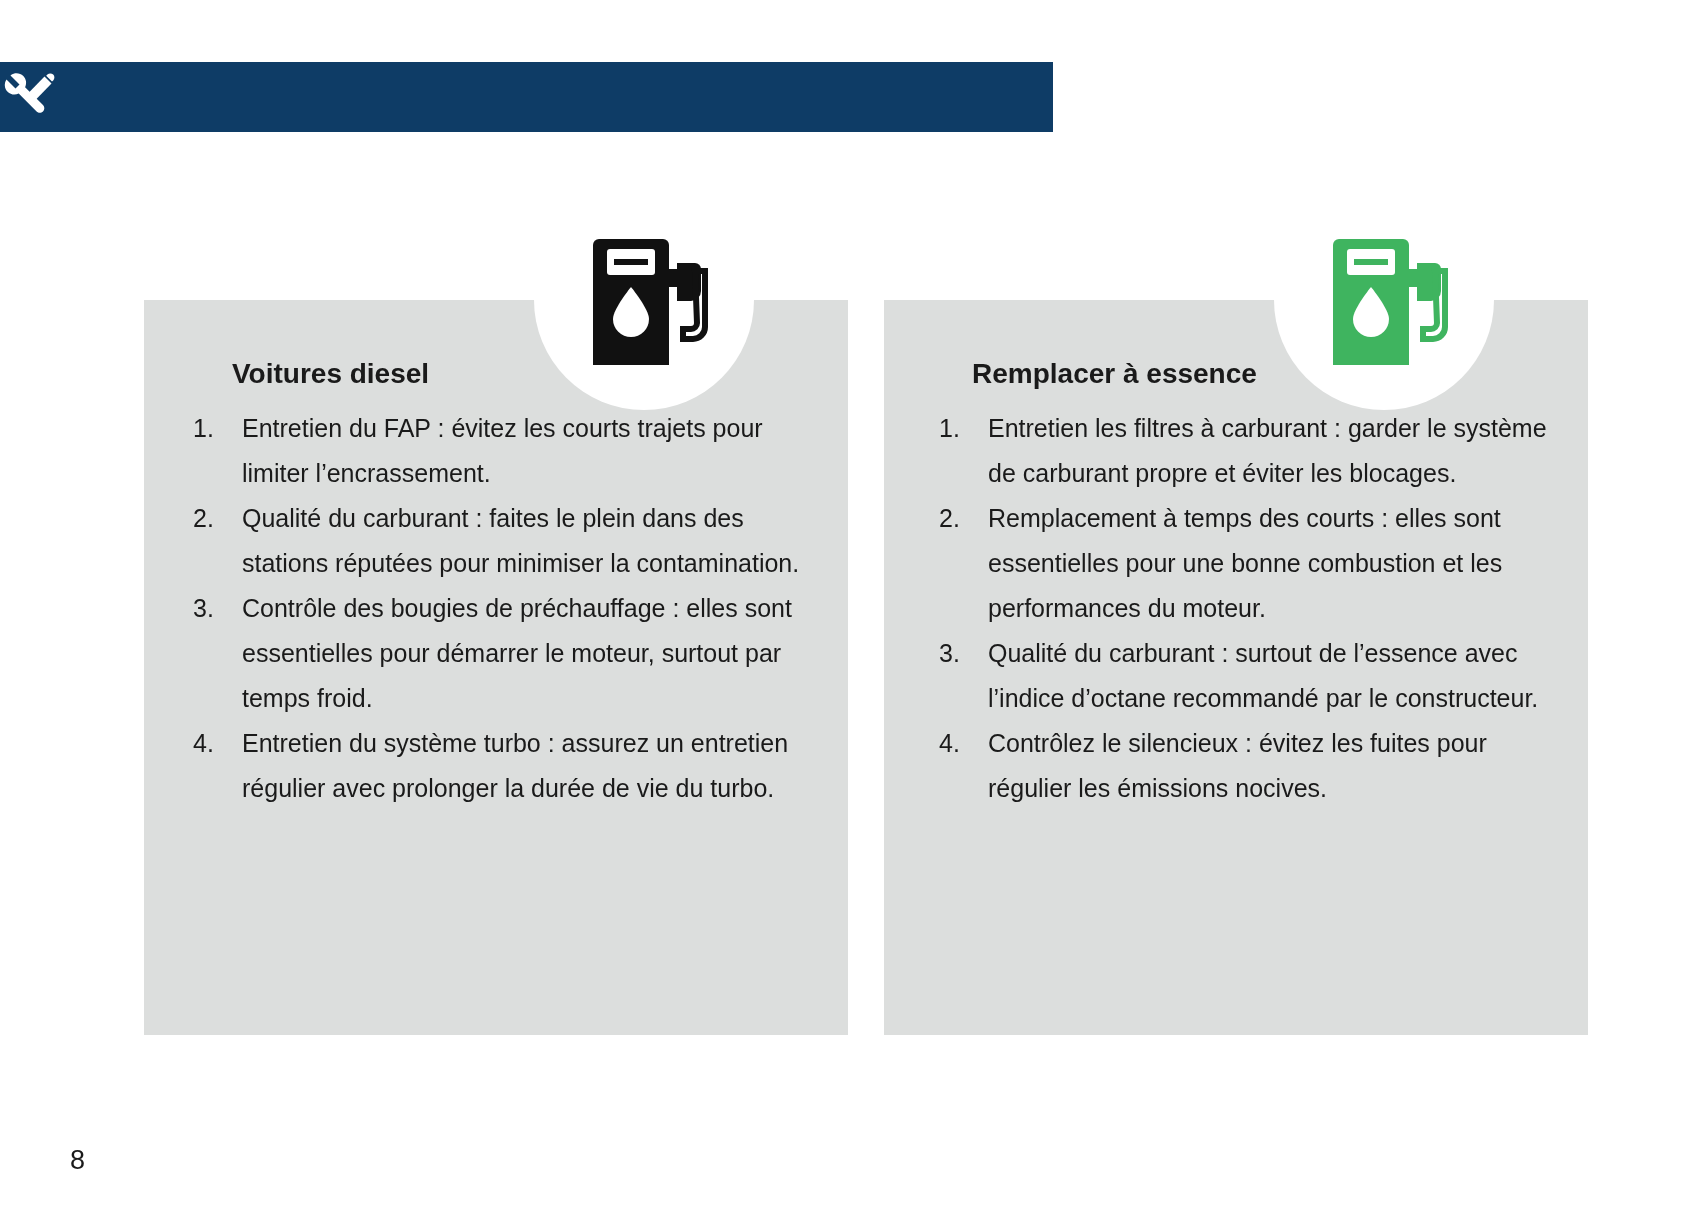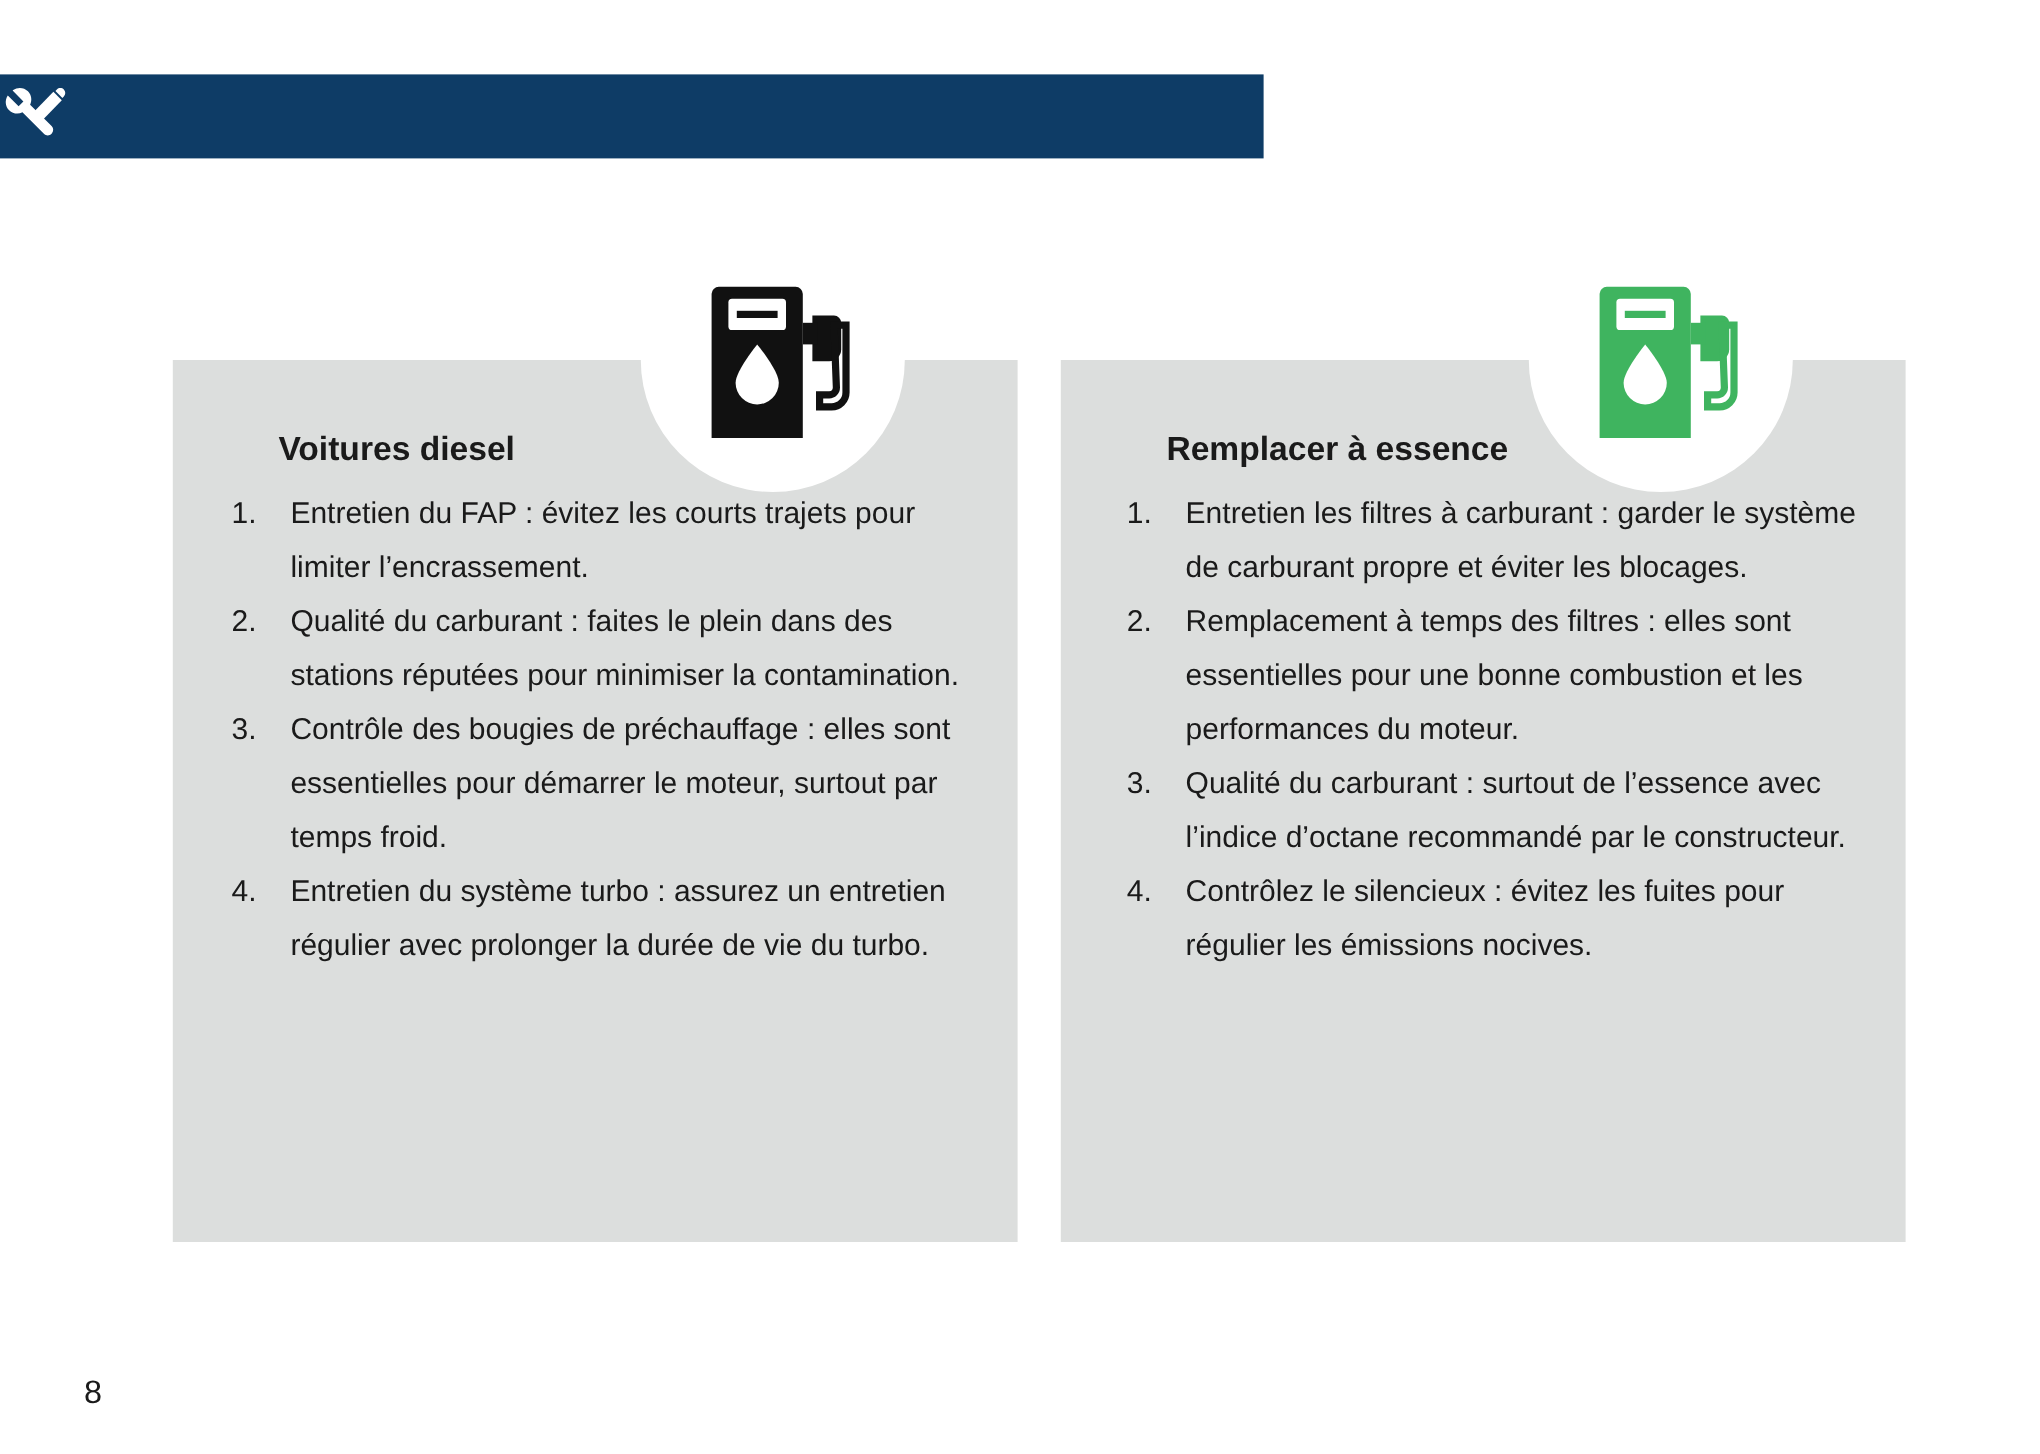--- a/index.html
+++ b/index.html
@@ -186,21 +186,21 @@
           <path d="M62 62 c0 0 -18 22 -18 32 a18 18 0 0 0 36 0 c0 -10 -18 -32 -18 -32 z" fill="#ffffff"></path>
           <path d="M108 38 h18 a6 6 0 0 1 6 6 v22 a10 10 0 0 1 -10 10 h-14 z"></path>
           <path d="M126 46 h10 v56 a12 12 0 0 1 -12 12 h-10 v-10 h8 a6 6 0 0 0 6 -6 z" fill="none" stroke="#3fb45f" stroke-width="6"></path>
           <rect x="100" y="44" width="12" height="18"></rect>
         </g>
       </svg>
     </div>
     <div class="card-title">Remplacer à essence</div>
     <ol class="card-list">
       <li>Entretien les filtres à carburant : garder le système de carburant propre et éviter les blocages.</li>
-      <li>Remplacement à temps des filtres : elles sont essentielles pour une bonne combustion et les performances du moteur.</li>
+      <li>Remplacement à temps des courts : elles sont essentielles pour une bonne combustion et les performances du moteur.</li>
       <li>Qualité du carburant : surtout de l’essence avec l’indice d’octane recommandé par le constructeur.</li>
       <li>Contrôlez le silencieux : évitez les fuites pour régulier les émissions nocives.</li>
     </ol>
   </div>
 
 </div>
 
 <div class="page-number">8</div>
 
 </body></html>

